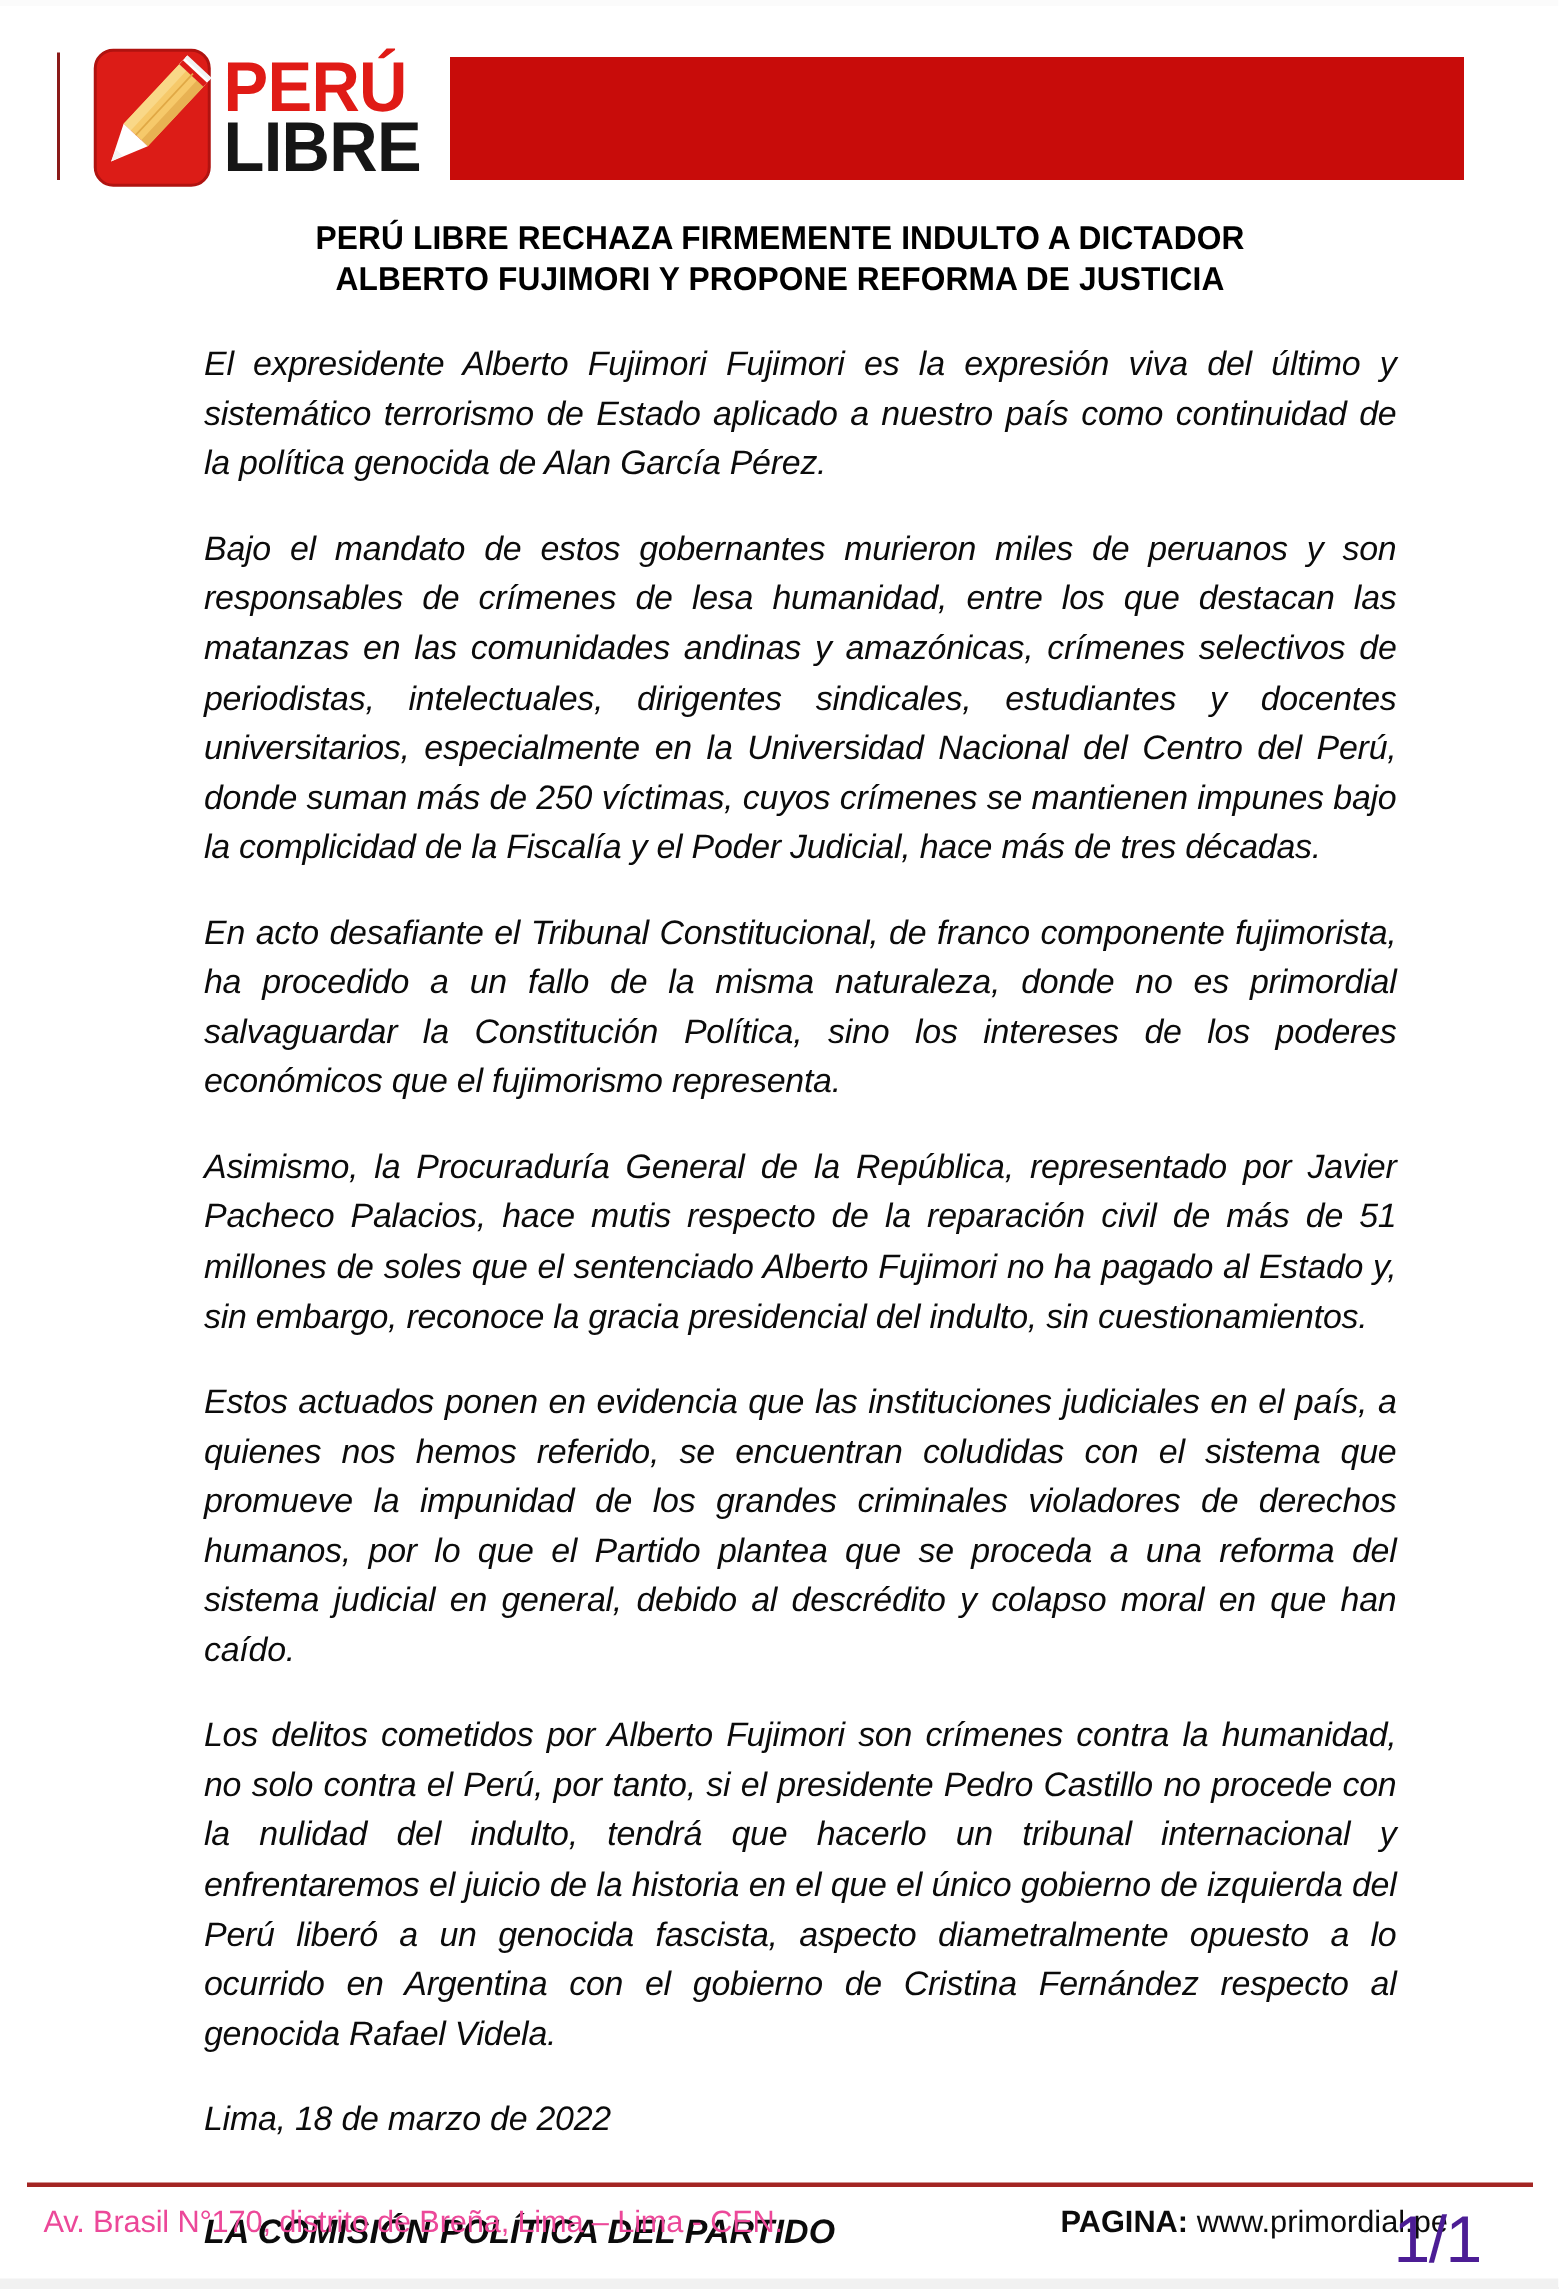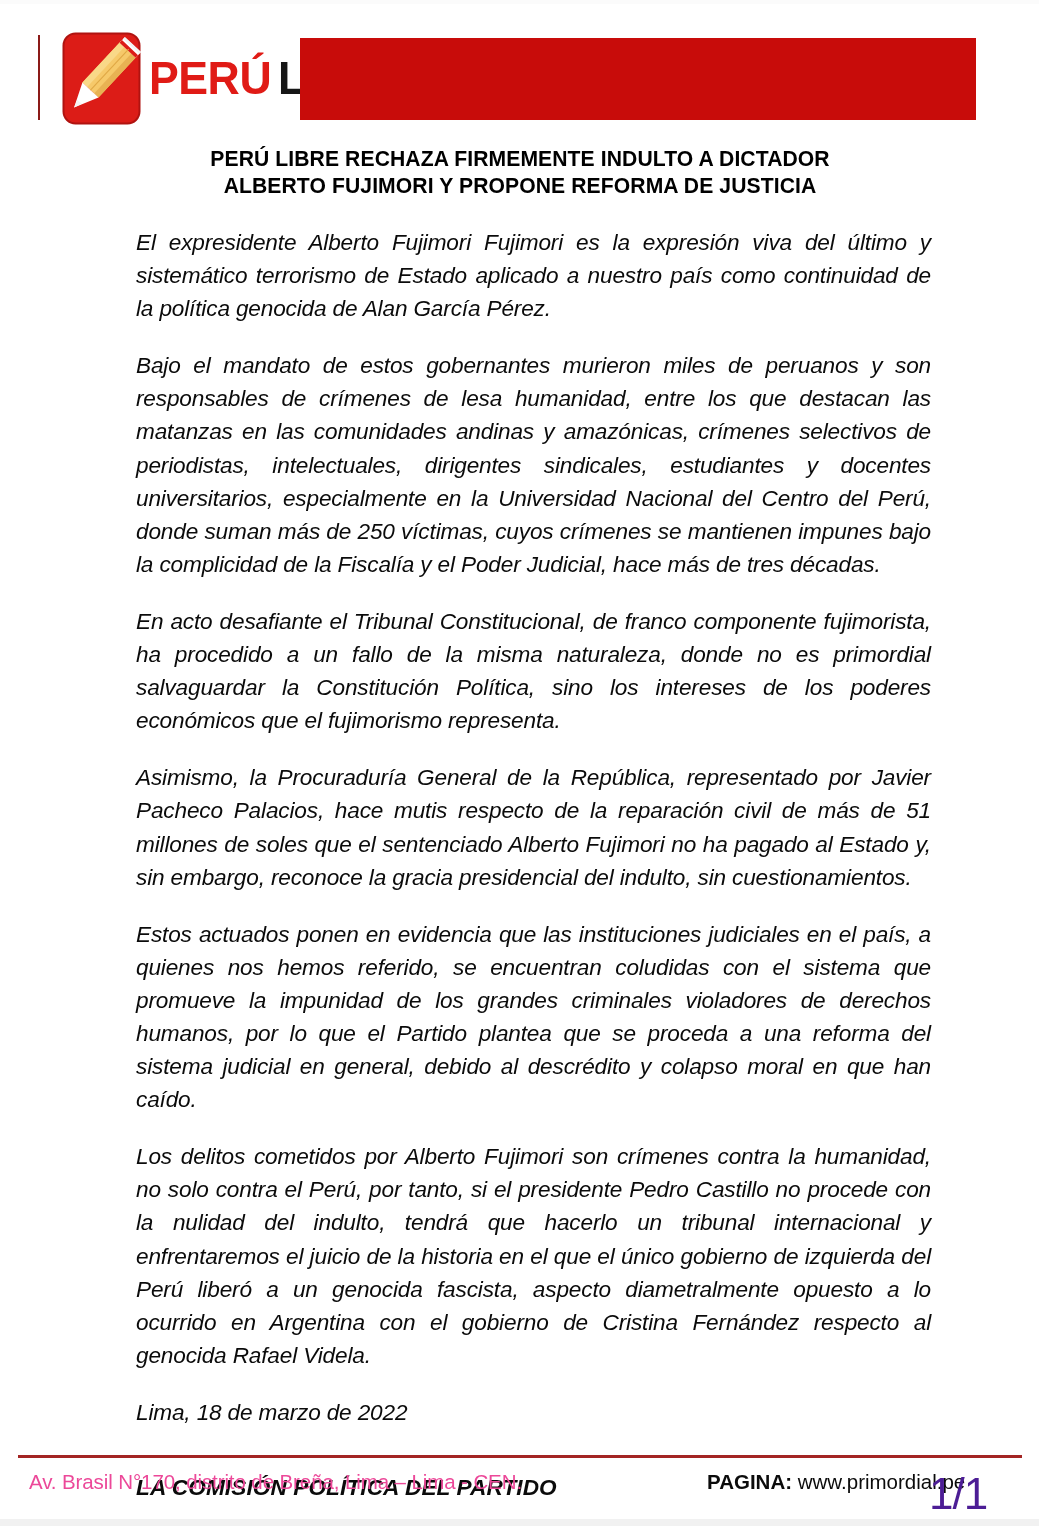--- a/index.html
+++ b/index.html
@@ -54,20 +54,21 @@
   }
 
   .logo-mark {
     width: 79px;
     height: 93px;
     display: block;
   }
 
   .wordmark {
     display: flex;
+    flex-direction: column;
     line-height: 0.86;
     letter-spacing: -0.5px;
     justify-content: space-between;
   }
   .wordmark .wm-peru,
   .wordmark .wm-libre {
     font-family: "Liberation Sans", sans-serif;
     font-weight: bold;
     font-size: 47px;
     transform: scaleX(0.95);

